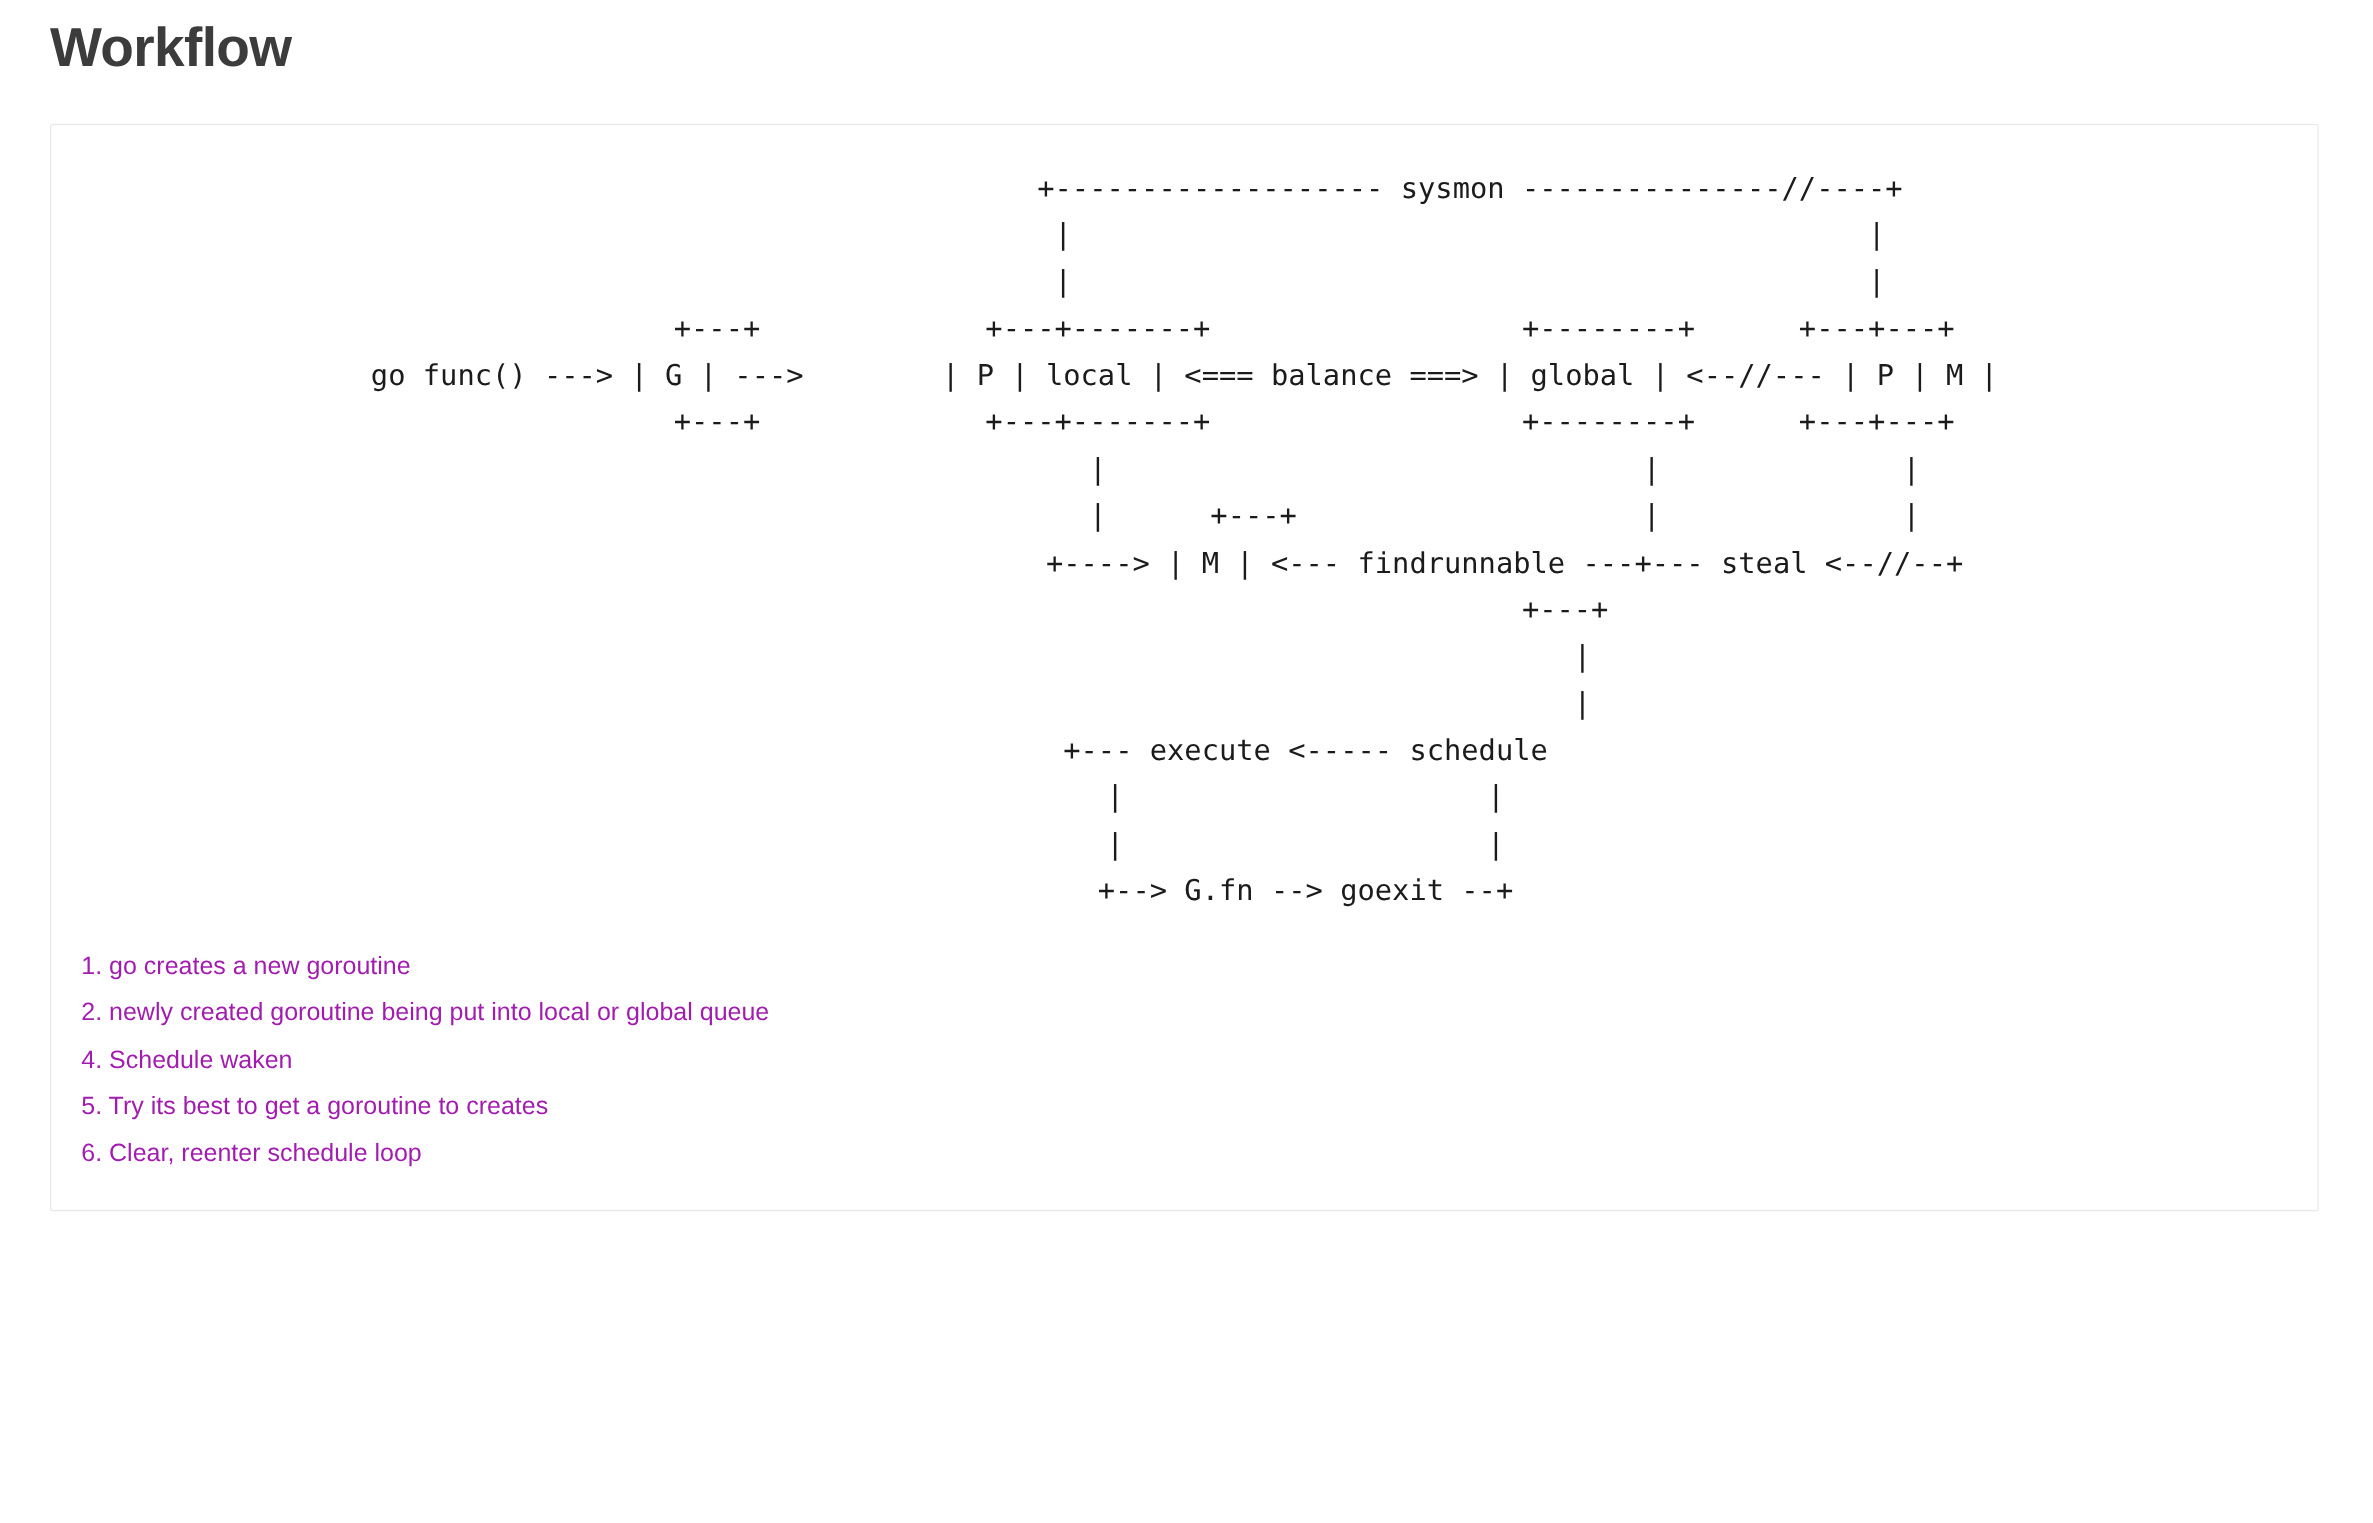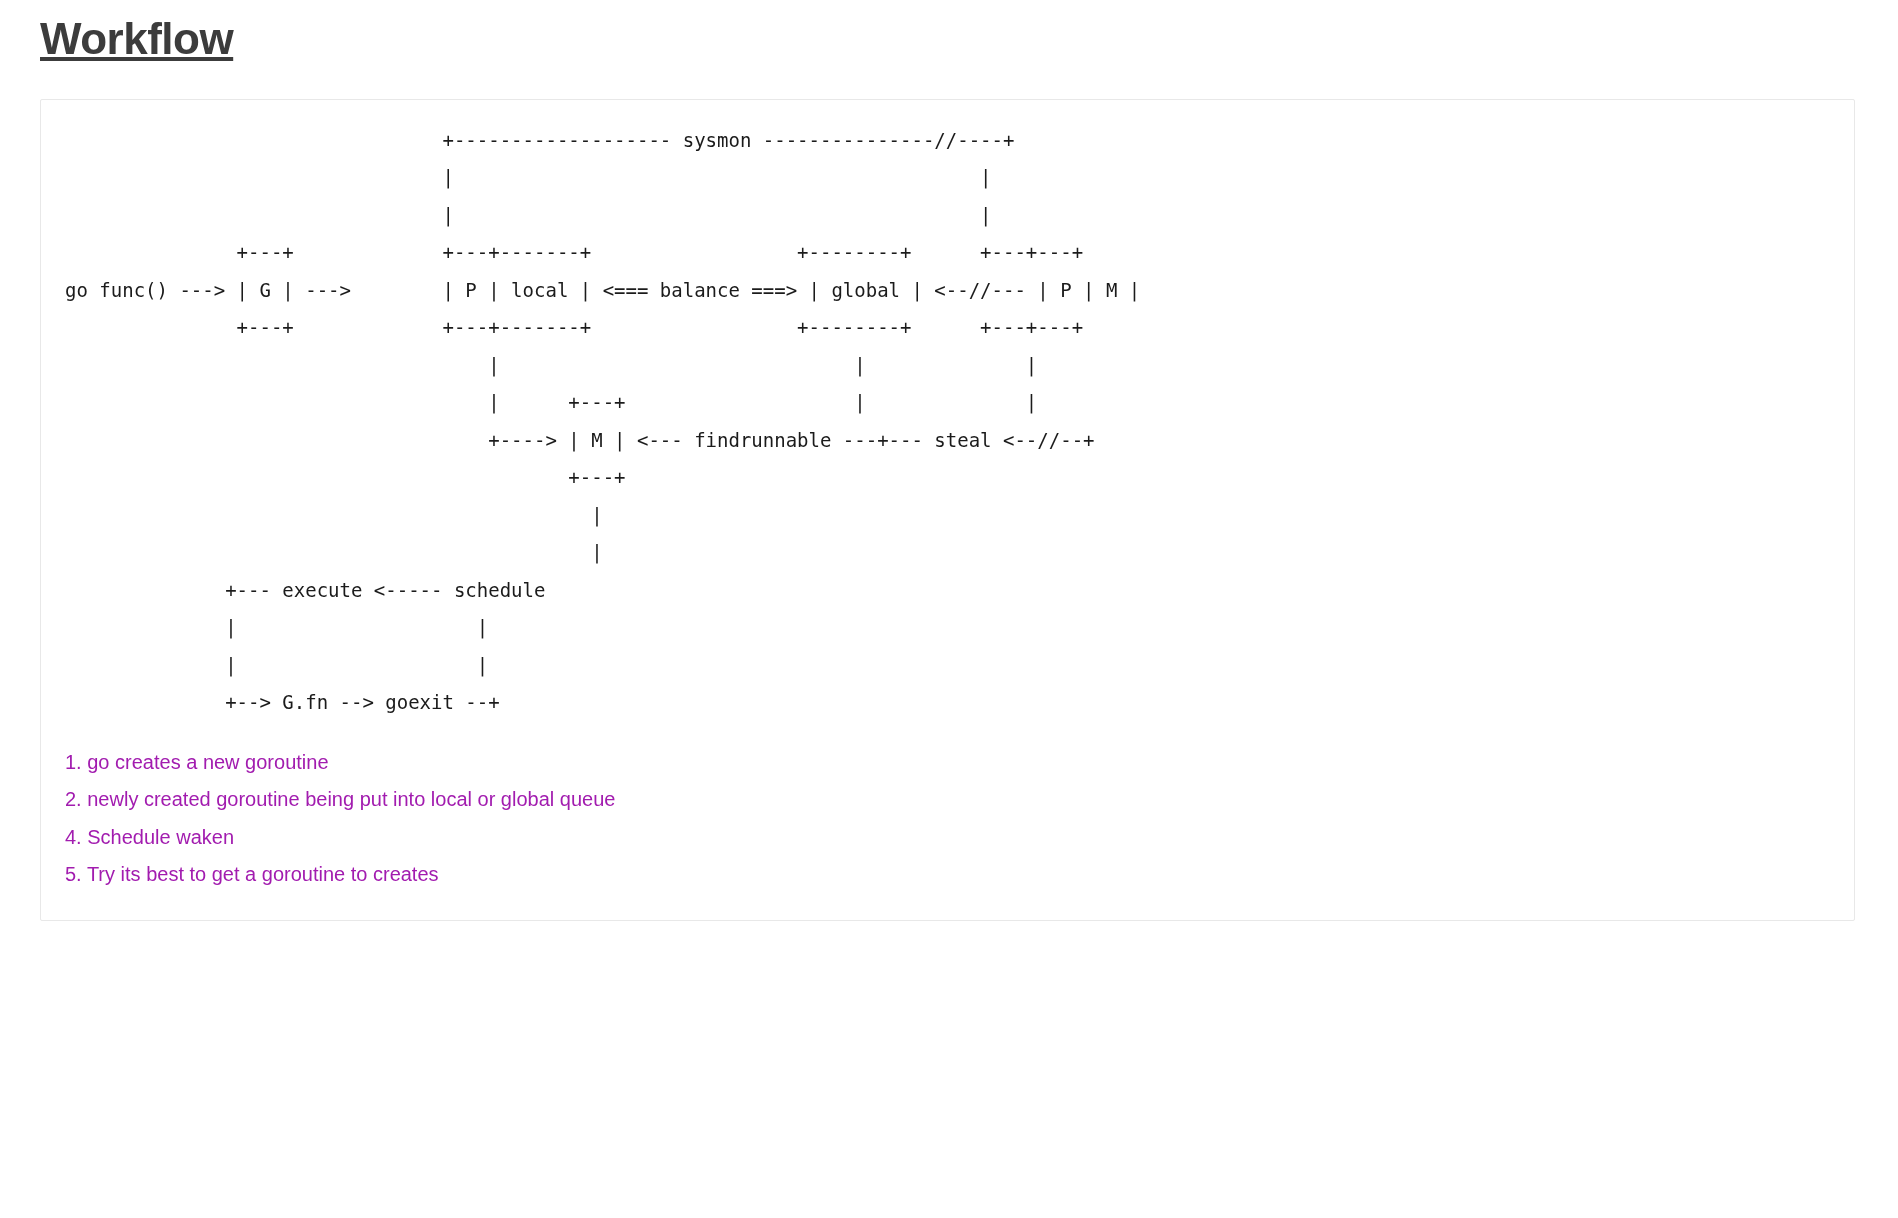--- a/index.html
+++ b/index.html
@@ -20,40 +20,40 @@
     box-sizing: border-box;
   }
   .page-title {
     font-family: "Liberation Sans", sans-serif;
     font-size: 44px;
     font-weight: 700;
     color: #3c3c3c;
     letter-spacing: -0.5px;
     margin: 0 0 34px 0;
     line-height: 1.15;
-    text-decoration: underline;
   }
   .content-card {
     border: 1px solid #e8e8e8;
     border-radius: 2px;
     background: #ffffff;
     box-sizing: border-box;
     width: 1815px;
     padding: 22px 24px 26px 24px;
   }
   pre.ascii-art {
     font-family: "DejaVu Sans Mono", "Liberation Mono", monospace;
-    font-size: 19px;
+    font-size: 23px;
     line-height: 37.5px;
     letter-spacing: 0px;
-    margin: 0;
+    margin: 11px;
     padding: 0;
     color: #1b1b1b;
     white-space: pre;
     font-weight: 400;
+    text-align: center;
   }
   .steps {
     margin: 22px 0 0 0;
     padding: 0;
     list-style: none;
     font-family: Liberation Sans, sans-serif;
     font-size: 20px;
     line-height: 37.5px;
     color: #a21caf;
   }
@@ -89,16 +89,17 @@
               +--- execute &lt;----- schedule
               |                     |
               |                     |
               +--&gt; G.fn --&gt; goexit --+</pre>
 
     <ol class="steps">
       <li><span class="step-num">1.</span> <span class="step-text">go creates a new goroutine</span></li>
       <li><span class="step-num">2.</span> <span class="step-text">newly created goroutine being put into local or global queue</span></li>
       <li><span class="step-num">4.</span> <span class="step-text">Schedule waken</span></li>
       <li><span class="step-num">5.</span> <span class="step-text">Try its best to get a goroutine to creates</span></li>
+      <li><span class="step-num">6.</span> <span class="step-text">Clear, reenter schedule loop</span></li>
     </ol>
 
   </div>
 </div>
 
 </body></html>

